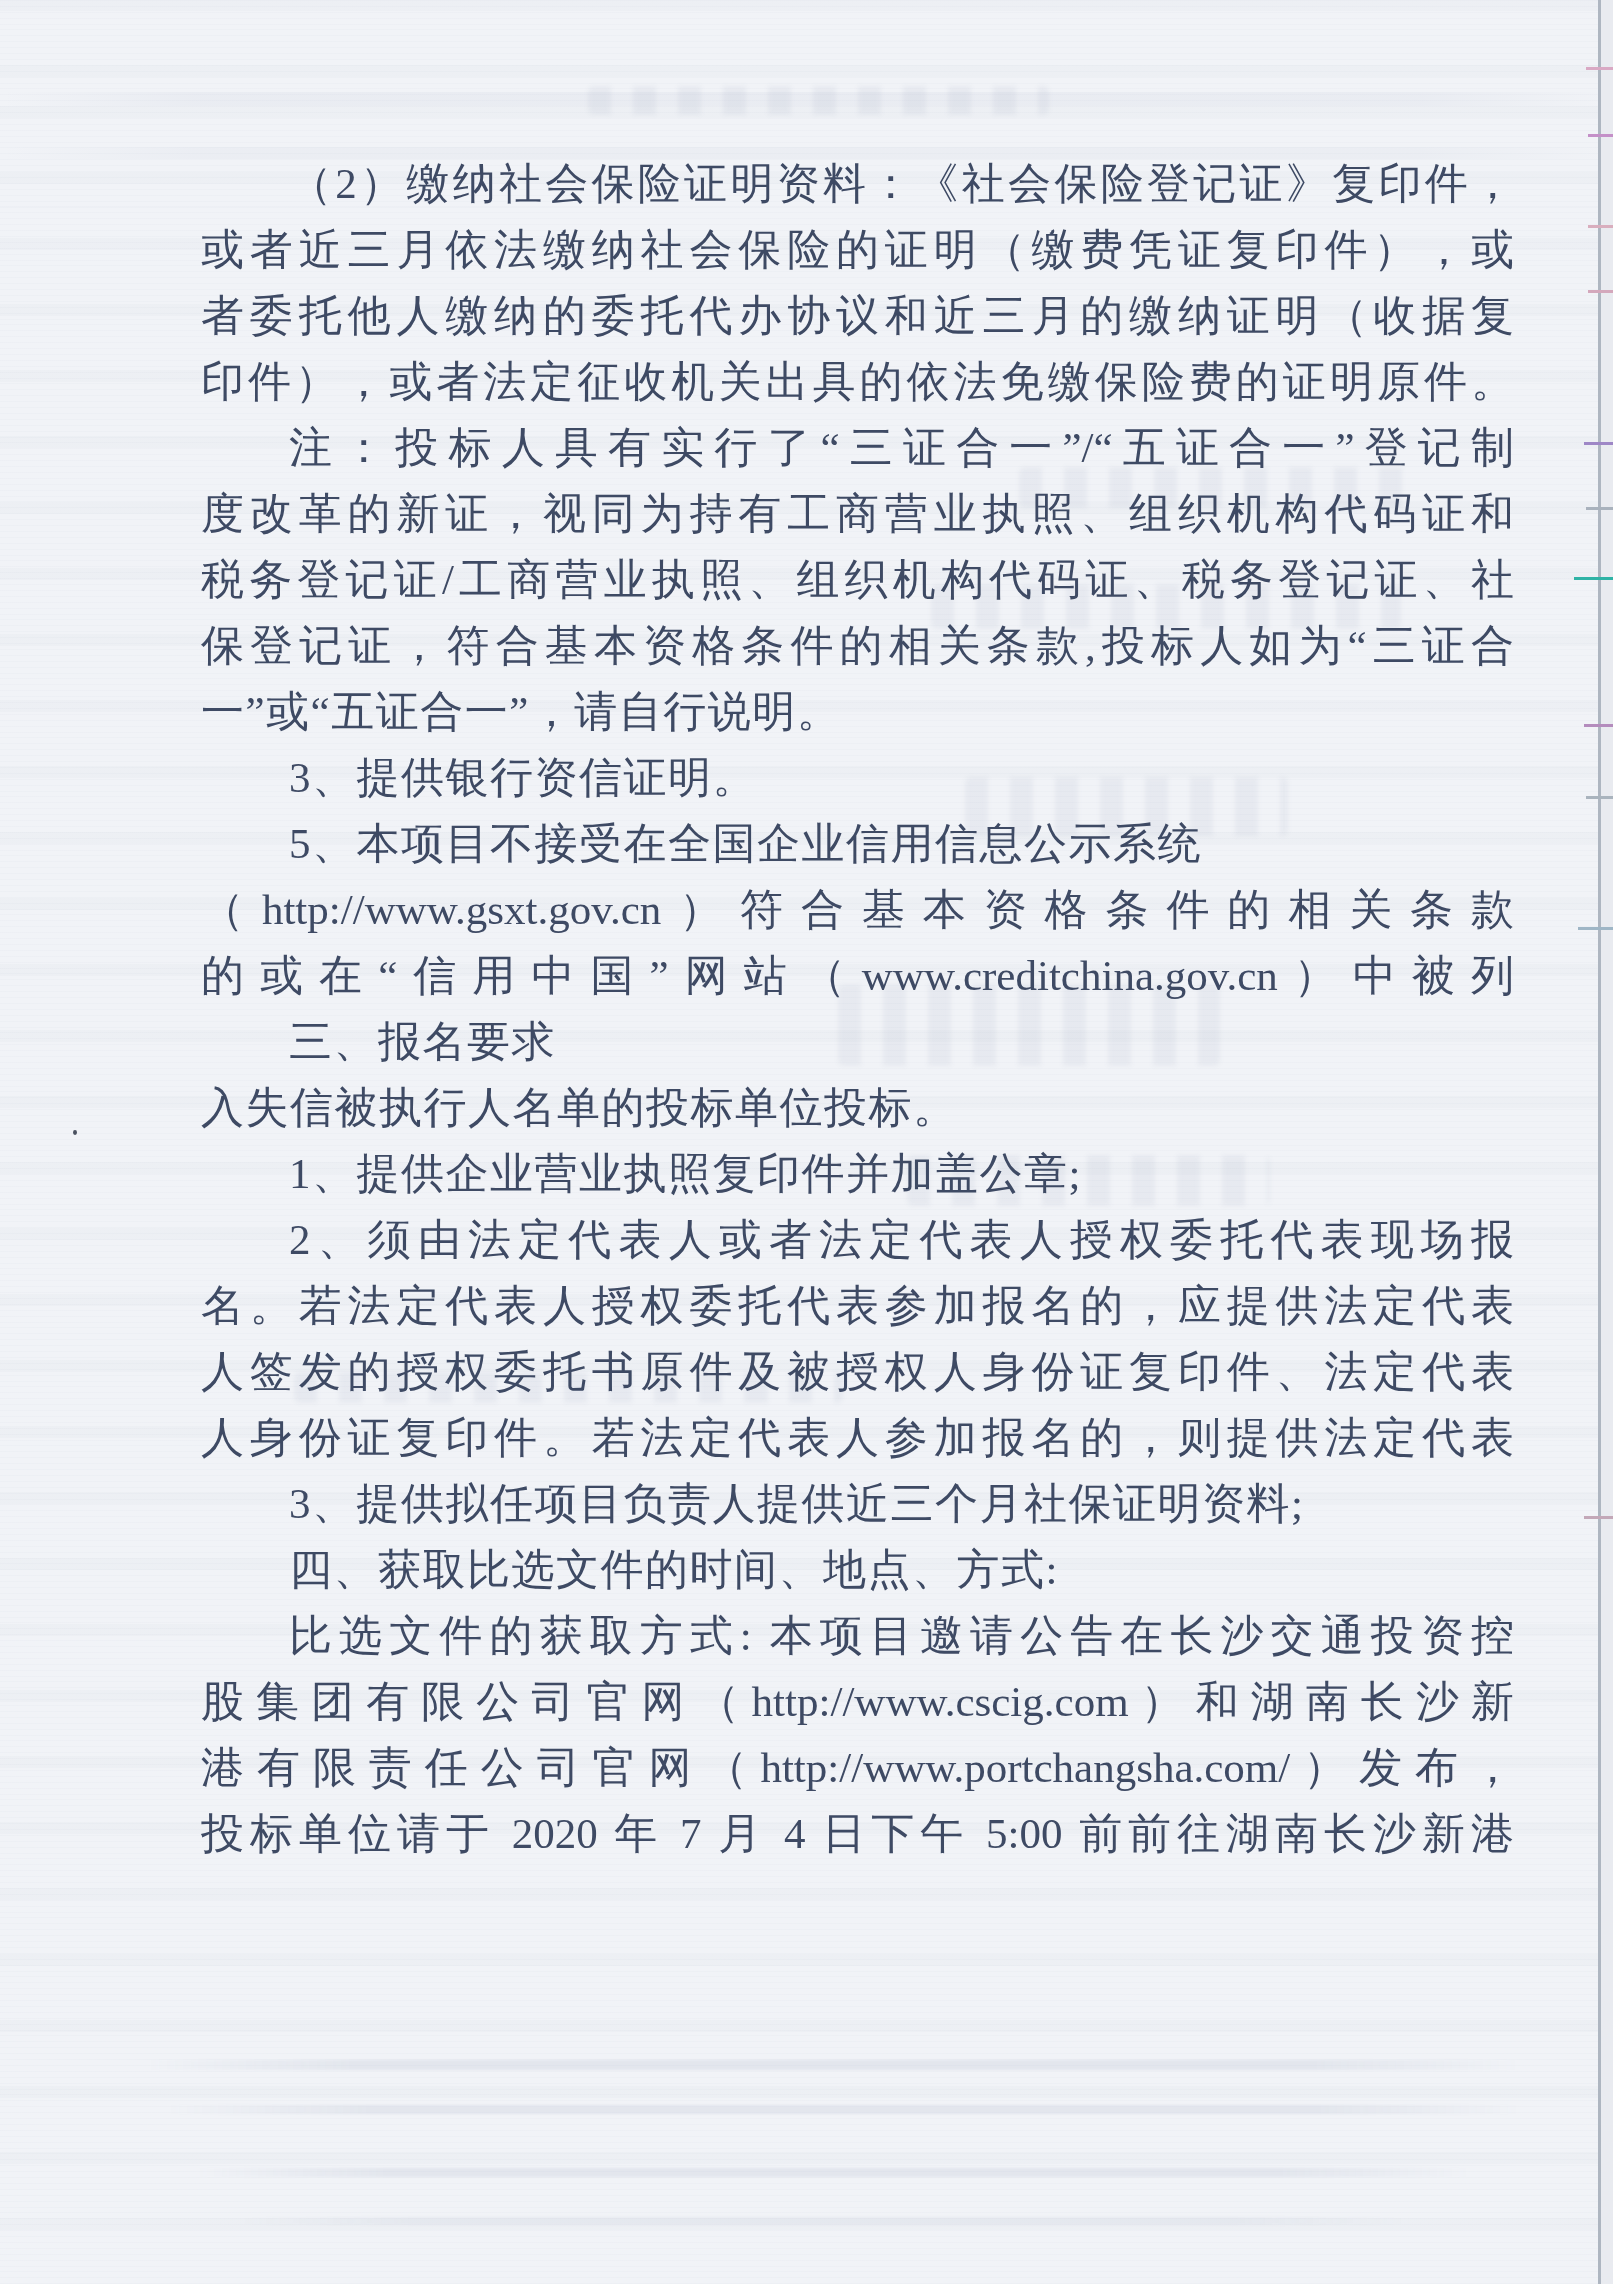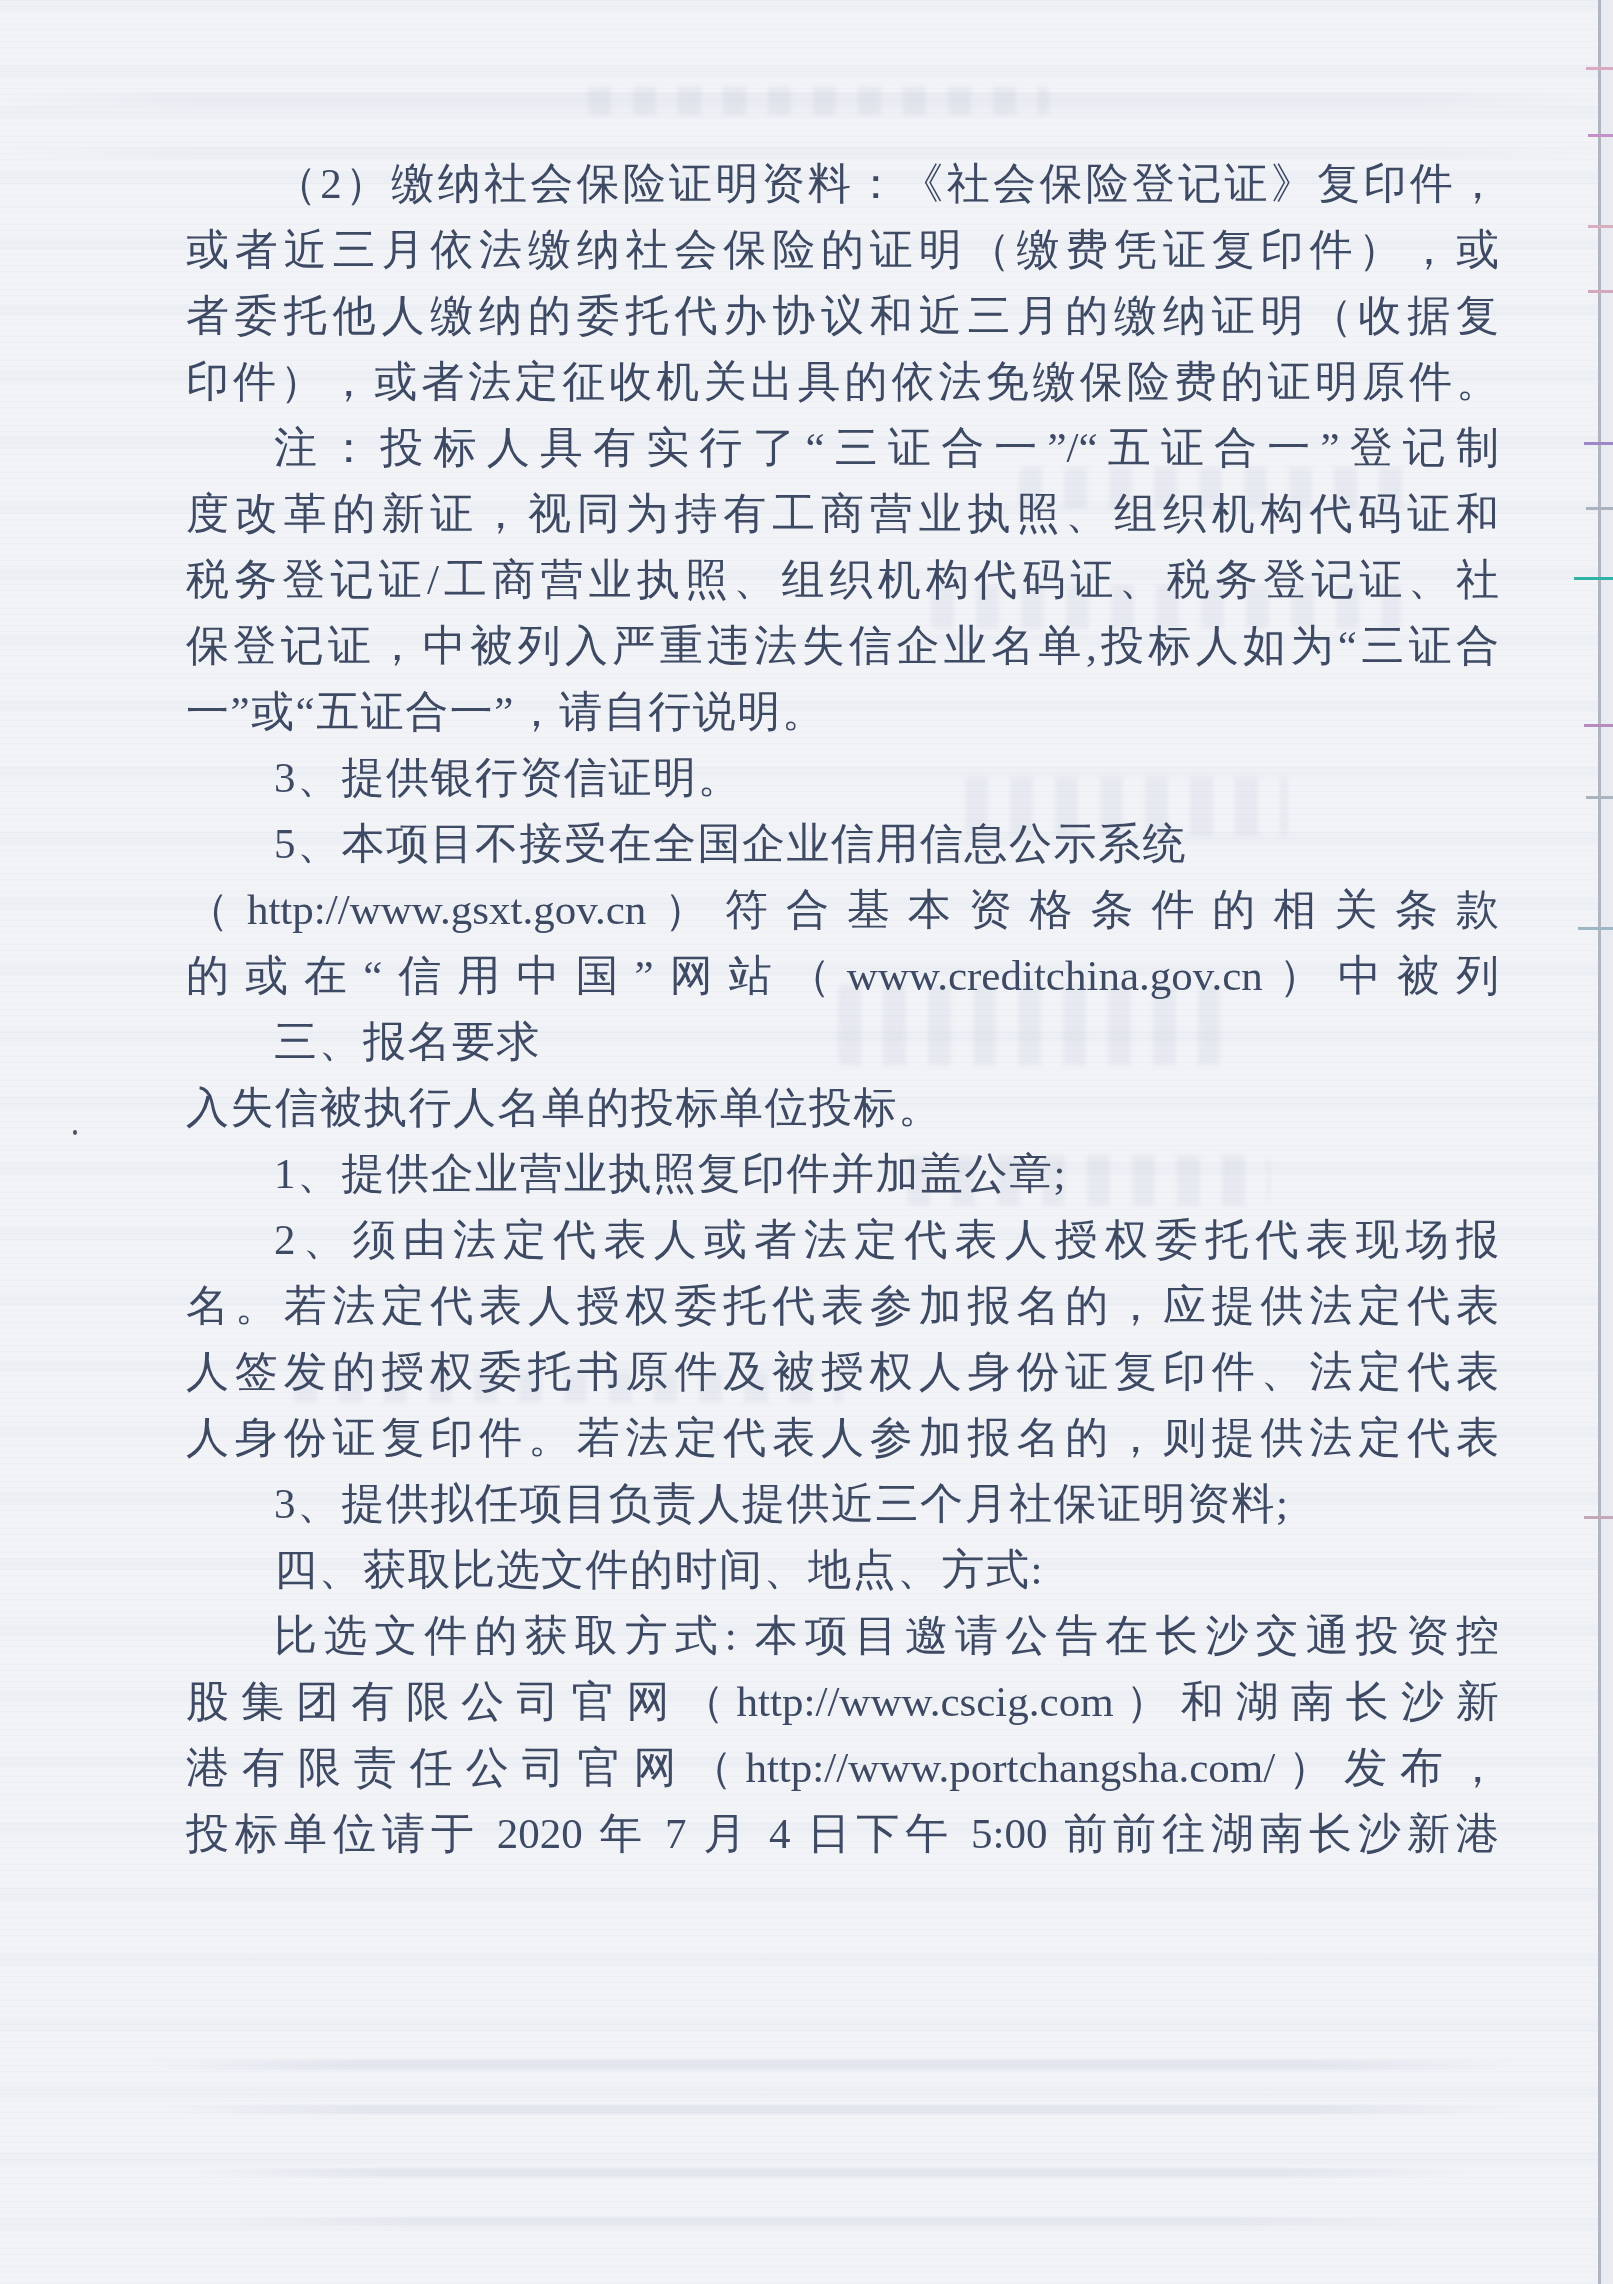--- a/index.html
+++ b/index.html
@@ -14,21 +14,21 @@
   .texture{
     position:absolute;inset:0;pointer-events:none;
     background:
       repeating-linear-gradient(180deg, rgba(135,150,182,0.045) 0 11.8px, rgba(135,150,182,0) 11.8px 66px),
       repeating-linear-gradient(180deg, rgba(120,135,165,0.03) 0 1px, rgba(120,135,165,0) 1px 5.9px);
     background-position:0 106px,0 0;
   }
   .band{position:absolute;left:0;width:1613px;pointer-events:none;
     background:linear-gradient(90deg,transparent,rgba(115,130,165,.06) 12%,rgba(115,130,165,.06) 88%,transparent);}
   .doc{
-    position:absolute;left:186px;top:151px;width:1313px;
+    position:absolute;left:201px;top:151px;width:1313px;
     color:var(--ink,#3e4a64);
   }
   .line{
     height:66px;line-height:66px;font-size:43px;
     letter-spacing:1.5px;white-space:nowrap;
     text-align:left;
   }
   .line.fill{
     white-space:normal;
     text-align:justify;text-align-last:justify;
@@ -87,21 +87,21 @@
   <div class="streak" style="left:235px;top:2217px;width:1176px;height:7.8px;opacity:.6;"></div>
 
   <div class="doc">
       <div class="line indent fill">（2）缴纳社会保险证明资料：《社会保险登记证》复印件，</div>
       <div class="line fill">或者近三月依法缴纳社会保险的证明（缴费凭证复印件），或</div>
       <div class="line fill">者委托他人缴纳的委托代办协议和近三月的缴纳证明（收据复</div>
       <div class="line fill">印件），或者法定征收机关出具的依法免缴保险费的证明原件。</div>
       <div class="line indent fill">注：投标人具有实行了“三证合一”/“五证合一”登记制</div>
       <div class="line fill">度改革的新证，视同为持有工商营业执照、组织机构代码证和</div>
       <div class="line fill">税务登记证/工商营业执照、组织机构代码证、税务登记证、社</div>
-      <div class="line fill">保登记证，中被列入严重违法失信企业名单,投标人如为“三证合</div>
+      <div class="line fill">保登记证，符合基本资格条件的相关条款,投标人如为“三证合</div>
       <div class="line">一”或“五证合一”，请自行说明。</div>
       <div class="line indent">3、提供银行资信证明。</div>
       <div class="line indent">5、本项目不接受在全国企业信用信息公示系统</div>
       <div class="line fill">（http://www.gsxt.gov.cn）符合基本资格条件的相关条款</div>
       <div class="line fill">的或在“信用中国”网站（www.creditchina.gov.cn）中被列</div>
       <div class="line indent">三、报名要求</div>
       <div class="line">入失信被执行人名单的投标单位投标。</div>
       <div class="line indent">1、提供企业营业执照复印件并加盖公章;</div>
       <div class="line indent fill">2、须由法定代表人或者法定代表人授权委托代表现场报</div>
       <div class="line fill">名。若法定代表人授权委托代表参加报名的，应提供法定代表</div>

